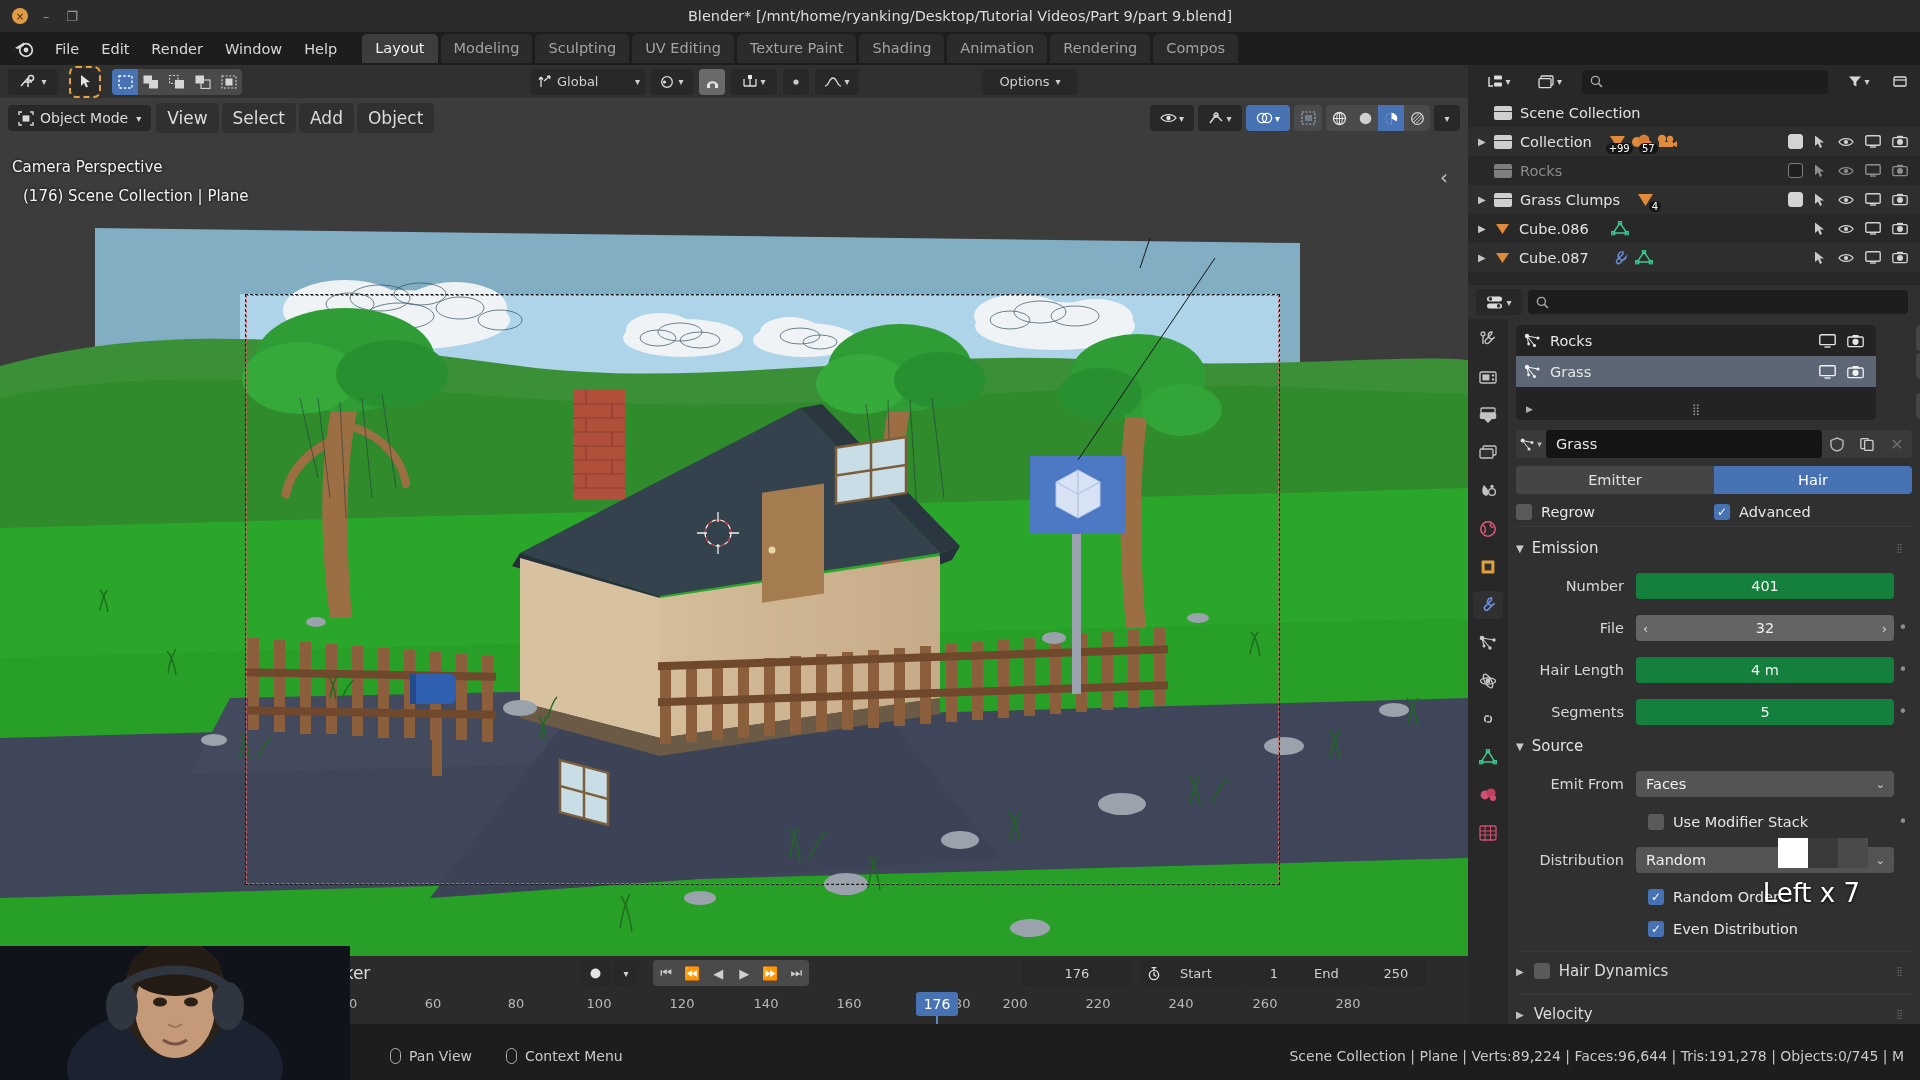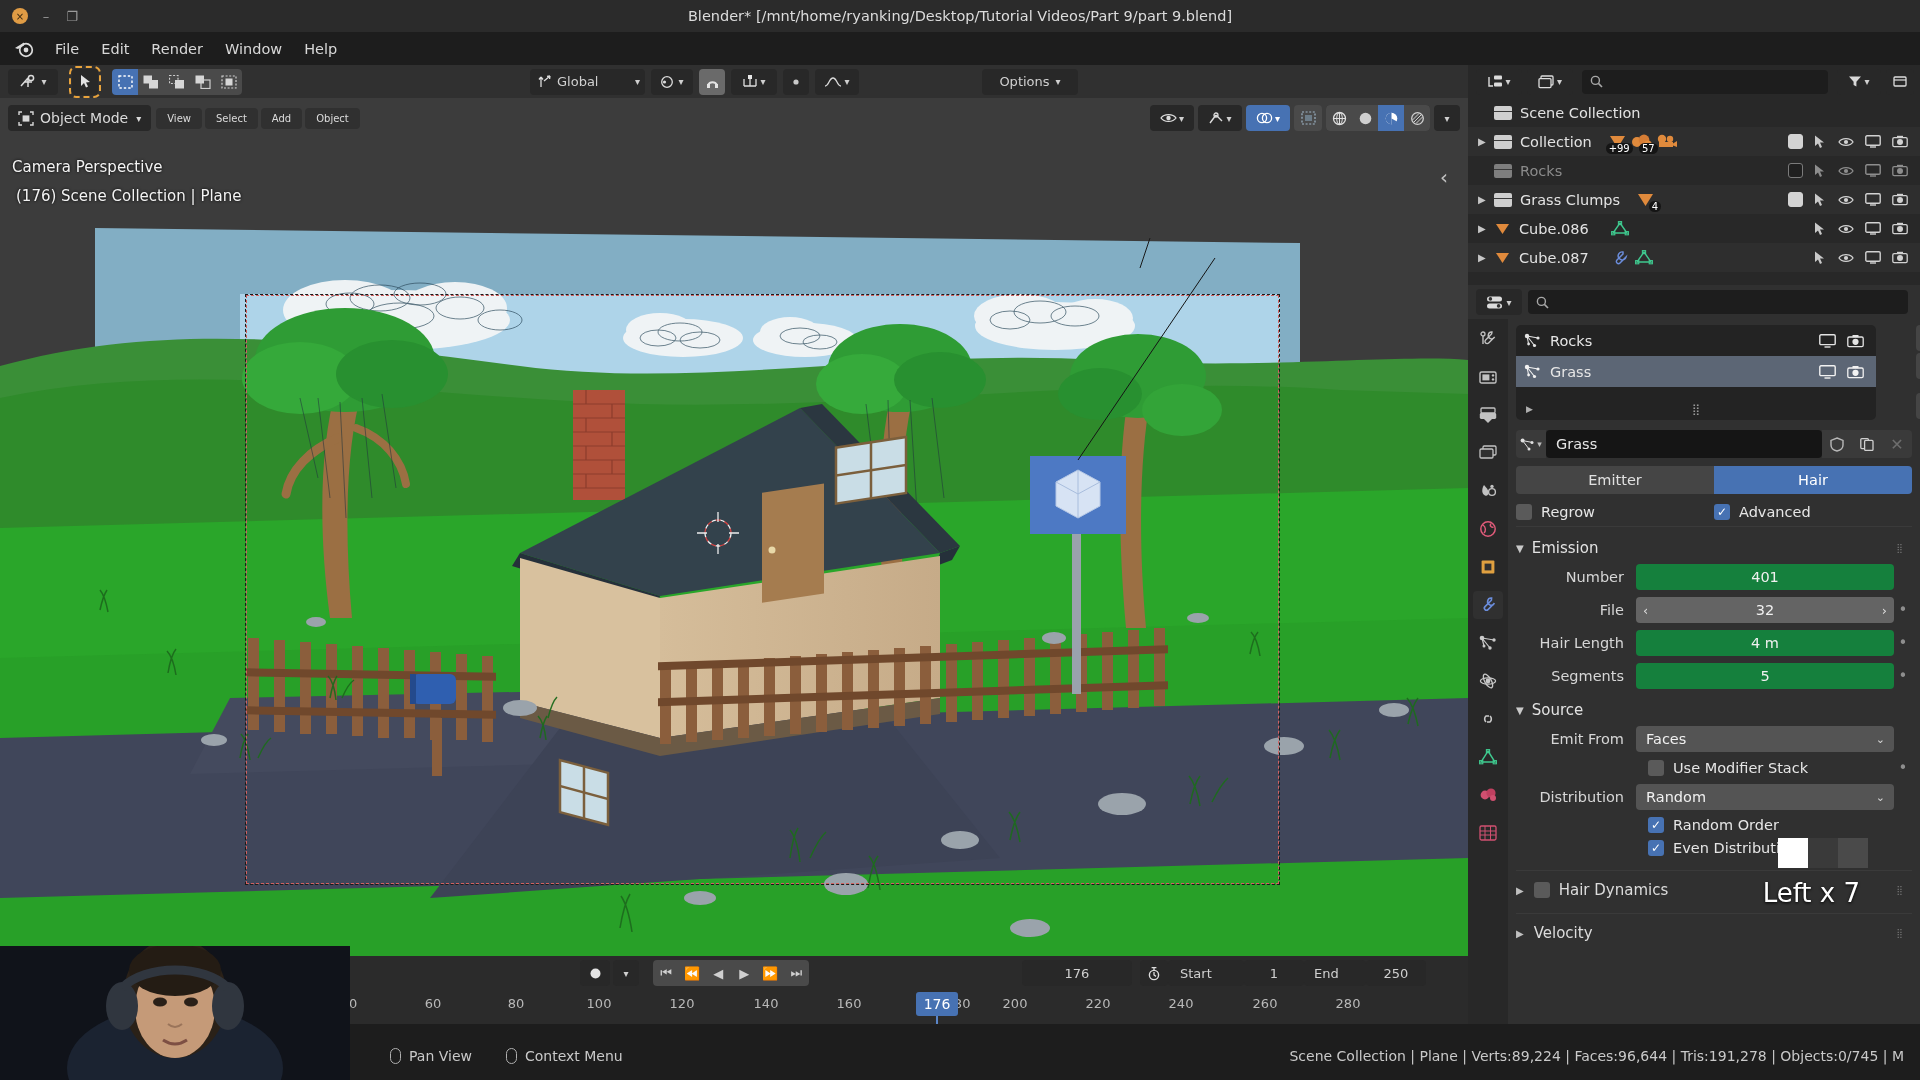--- a/index.html
+++ b/index.html
@@ -43,29 +43,29 @@
   .tbtn.hl{ outline:2px dashed #e8a33d; outline-offset:1px; }
   .grp{ display:flex; border-radius:4px; overflow:hidden; background:#282828; }
   .grp .tbtn{ border-radius:0; background:#4a4a4a; }
   .grp .tbtn.sel{ background:#4772b3; }
 
   
   .vphdr{ position:absolute; left:0; top:102px; width:1468px; height:32px;
     display:flex; align-items:center; padding-left:8px; z-index:6; }
   .vbtn{ height:26px; background:#282828; border-radius:4px; display:flex; align-items:center;
     padding:0 10px; font-size:14px; color:#dbdbdb; margin-right:5px; }
-  .vmenu{ font-size:10px; color:#dcdcdc; padding:5px 11px; border-radius:4px; background:#303030;
+  .vmenu{ font-size:17px; color:#dcdcdc; padding:5px 11px; border-radius:4px; background:#303030;
     margin-right:3px; }
 
   
   .viewport{ position:absolute; left:0; top:98px; width:1468px; height:858px;
     background:#3c3c3c; overflow:hidden; }
   .vp-overlay-text{ position:absolute; left:12px; top:158px; font-size:15px; color:#f3f3f3;
     text-shadow:0 0 3px #000; z-index:5; }
-  .vp-overlay-text2{ position:absolute; left:16px; top:187px; font-size:15px; color:#f3f3f3;
+  .vp-overlay-text2{ position:absolute; left:23px; top:187px; font-size:15px; color:#f3f3f3;
     text-shadow:0 0 3px #000; z-index:5; }
   .camera-frame{ position:absolute; left:245px; top:196px; width:1035px; height:591px;
     border:1px dashed #1a1a1a; z-index:4; }
   .camera-pass{ position:absolute; left:246px; top:197px; width:1033px; height:589px;
     border:1px dashed #d06060; z-index:4; }
   .left-arrow{ position:absolute; left:1440px; top:165px; color:#c0c0c0; font-size:20px; z-index:7; }
 
   .leftx7{ position:absolute; right:60px; bottom:172px; font-size:26px; color:#fff;
     text-shadow:0 1px 3px #000; z-index:8; }
   .swatches{ position:absolute; right:52px; bottom:212px; display:flex; z-index:8; }
@@ -155,21 +155,21 @@
 
   .cbrow{ display:flex; align-items:center; margin-top:9px; font-size:14.5px; }
   .cbox{ width:16px; height:16px; border-radius:3px; background:#5a5a5a; margin-right:9px; }
   .cbox.on{ background:#4772b3; display:flex; align-items:center; justify-content:center;
     color:#fff; font-size:12px; }
 
   .sechdr{ display:flex; align-items:center; margin-top:12px; font-size:15px; color:#e2e2e2; }
   .sechdr .ar{ margin-right:8px; font-size:10px; color:#c9c9c9; }
   .secline{ border-top:1px solid #3a3a3a; margin-top:6px; }
 
-  .prow{ display:flex; align-items:center; margin-top:7px; }
+  .prow{ display:flex; align-items:center; margin-top:16px; }
   .plabel{ width:120px; text-align:right; padding-right:12px; font-size:14.5px; color:#d6d6d6; }
   .pfield{ flex:1; height:26px; background:#15803d; border-radius:4px; display:flex;
     align-items:center; justify-content:center; font-size:14.5px; color:#f0f0f0; position:relative; }
   .pfield.hover{ background:#646464; }
   .pfield .lt{ position:absolute; left:7px; color:#ddd; font-size:13px; }
   .pfield .gt{ position:absolute; right:7px; color:#ddd; font-size:13px; }
   .pdot{ width:18px; text-align:center; color:#8e8e8e; font-size:15px; }
   .pselect{ flex:1; height:26px; background:#545454; border-radius:4px; display:flex;
     align-items:center; padding:0 10px; font-size:14.5px; color:#f0f0f0; position:relative; }
   .pselect .cv{ position:absolute; right:9px; font-size:11px; color:#d8d8d8; }
@@ -197,20 +197,31 @@
     <svg class="blender-logo" viewBox="0 0 24 24">
       <circle cx="14" cy="13" r="6.3" fill="none" stroke="#dcdcdc" stroke-width="1.7"></circle>
       <circle cx="14" cy="13" r="2.4" fill="#dcdcdc"></circle>
       <path d="M3 11 L12 5.5 L12 8.4 L6 12 Z" fill="#dcdcdc"></path>
     </svg>
     <div class="menu">File</div>
     <div class="menu">Edit</div>
     <div class="menu">Render</div>
     <div class="menu">Window</div>
     <div class="menu">Help</div>
+    <div class="ws-tabs">
+      <div class="ws active">Layout</div>
+      <div class="ws">Modeling</div>
+      <div class="ws">Sculpting</div>
+      <div class="ws">UV Editing</div>
+      <div class="ws">Texture Paint</div>
+      <div class="ws">Shading</div>
+      <div class="ws">Animation</div>
+      <div class="ws">Rendering</div>
+      <div class="ws">Compos</div>
+    </div>
 
     <div class="scene-block">
       <div class="ctl ico">
         <svg width="18" height="15" viewBox="0 0 18 15">
             <path d="M4 2 C2 6,2 10,5 11 C8 12,9 8,7 5 Z" fill="#e0e0e0"></path>
             <circle cx="12" cy="8" r="3.3" fill="none" stroke="#e0e0e0" stroke-width="1.5"></circle>
             <circle cx="12" cy="2.6" r="1.6" fill="#e0e0e0"></circle>
           </svg>
         <span style="margin-left:3px;font-size:10px;">▾</span>
       </div>

